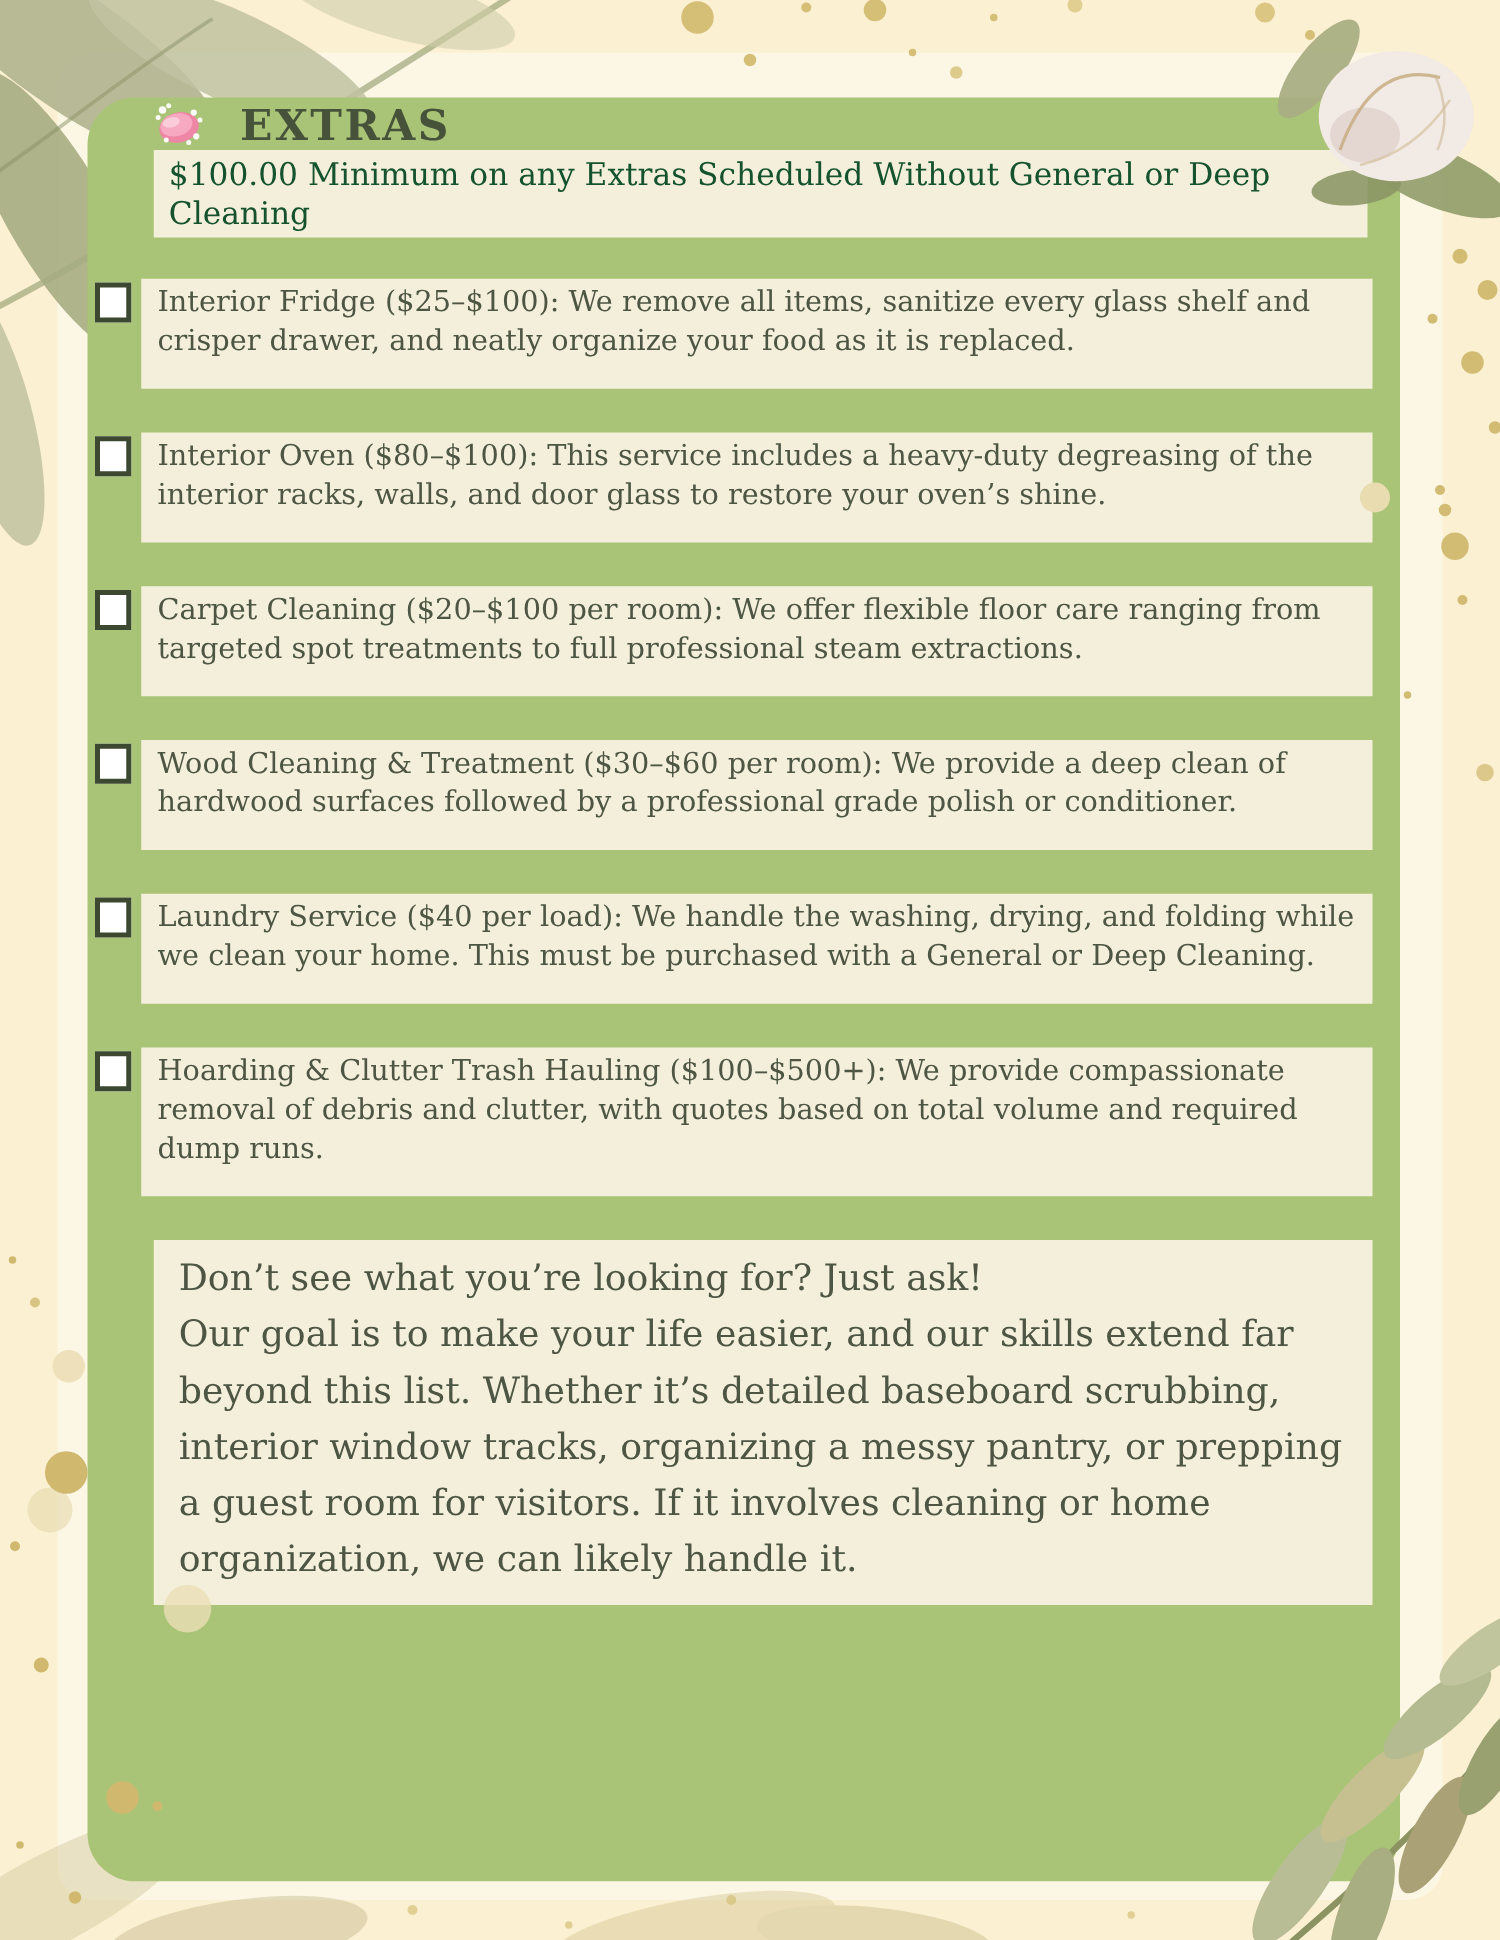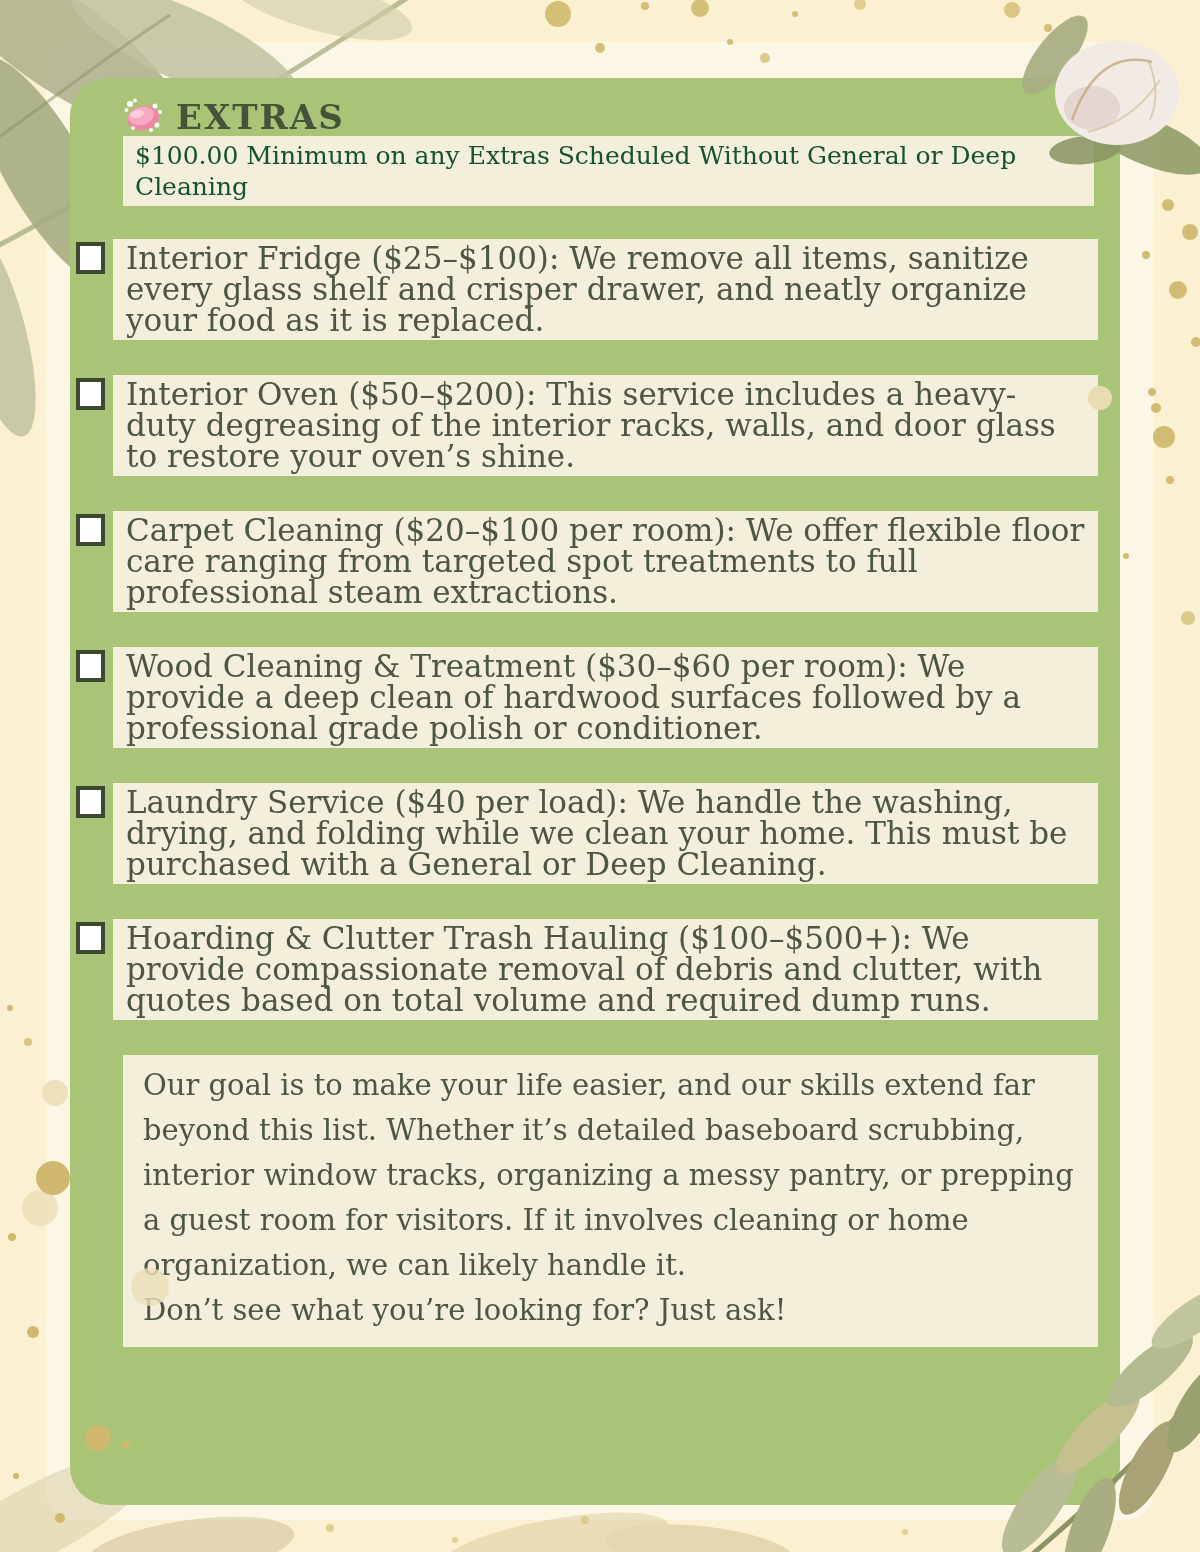--- a/index.html
+++ b/index.html
@@ -32,22 +32,22 @@
     left: 70px; top: 78px;
     width: 1050px; height: 1427px;
     background: #a9c476;
     border-radius: 38px;
     z-index: 2;
     box-sizing: border-box;
   }
   .panel-header {
     display: flex;
     align-items: center;
-    gap: 12px;
-    margin: 20px 0 0 52px;
+    gap: 28px;
+    margin: 4px 0 0 52px;
     height: 38px;
   }
   .soap { width: 42px; height: 40px; flex: none; display: inline-block; }
   .title {
     font-size: 34px;
     font-weight: 700;
     letter-spacing: 2px;
     color: #46523a;
   }
   .subtitle {
@@ -70,23 +70,23 @@
     border: 4px solid #3d4830;
     background: #ffffff;
     margin: 3px 8px 0 0;
     flex: none;
     cursor: pointer;
   }
   .item-text {
     flex: 1;
     background: #f4efdb;
     color: #4c5643;
-    font-size: 31px;
+    font-size: 23px;
     line-height: 31px;
-    padding: 4px 13px 4px;
+    padding: 4px 13px 22px;
   }
   .footer {
     margin: 3px 22px 0 53px;
     background: #f4efdb;
     color: #4c5643;
     font-size: 29px;
     line-height: 45px;
     padding: 8px 16px 14px 20px;
   }
 </style>
@@ -144,43 +144,43 @@
 
     <div class="subtitle">$100.00 Minimum on any Extras Scheduled Without General or Deep Cleaning</div>
 
     <div class="items">
       <div class="item">
         <span class="checkbox"></span>
         <div class="item-text">Interior Fridge ($25–$100): We remove all items, sanitize every glass shelf and crisper drawer, and neatly organize your food as it is replaced.</div>
       </div>
       <div class="item">
         <span class="checkbox"></span>
-        <div class="item-text">Interior Oven ($50–$200): This service includes a heavy-duty degreasing of the interior racks, walls, and door glass to restore your oven’s shine.</div>
+        <div class="item-text">Interior Oven ($80–$100): This service includes a heavy-duty degreasing of the interior racks, walls, and door glass to restore your oven’s shine.</div>
       </div>
       <div class="item">
         <span class="checkbox"></span>
         <div class="item-text">Carpet Cleaning ($20–$100 per room): We offer flexible floor care ranging from targeted spot treatments to full professional steam extractions.</div>
       </div>
       <div class="item">
         <span class="checkbox"></span>
         <div class="item-text">Wood Cleaning &amp; Treatment ($30–$60 per room): We provide a deep clean of hardwood surfaces followed by a professional grade polish or conditioner.</div>
       </div>
       <div class="item">
         <span class="checkbox"></span>
         <div class="item-text">Laundry Service ($40 per load): We handle the washing, drying, and folding while we clean your home. This must be purchased with a General or Deep Cleaning.</div>
       </div>
       <div class="item">
         <span class="checkbox"></span>
         <div class="item-text">Hoarding &amp; Clutter Trash Hauling ($100–$500+): We provide compassionate removal of debris and clutter, with quotes based on total volume and required dump runs.</div>
       </div>
     </div>
 
     <div class="footer">
+      <div>Don’t see what you’re looking for? Just ask!</div>
       <div>Our goal is to make your life easier, and our skills extend far beyond this list. Whether it’s detailed baseboard scrubbing, interior window tracks, organizing a messy pantry, or prepping a guest room for visitors. If it involves cleaning or home organization, we can likely handle it.</div>
-      <div>Don’t see what you’re looking for? Just ask!</div>
     </div>
 
   </div>
 
   <svg class="decor decor-front" viewBox="0 0 1200 1552">
     <g>
       <ellipse cx="1055" cy="55" rx="48" ry="18" fill="#a9ae83" transform="rotate(-52 1055 55)" opacity="0.95"></ellipse>
       <ellipse cx="1148" cy="142" rx="66" ry="23" fill="#96a06f" transform="rotate(22 1148 142)" opacity="0.95"></ellipse>
       <ellipse cx="1085" cy="150" rx="36" ry="14" fill="#8c9766" transform="rotate(-6 1085 150)" opacity="0.9"></ellipse>
       <ellipse cx="1117" cy="93" rx="62" ry="52" fill="#f1eae5"></ellipse>

